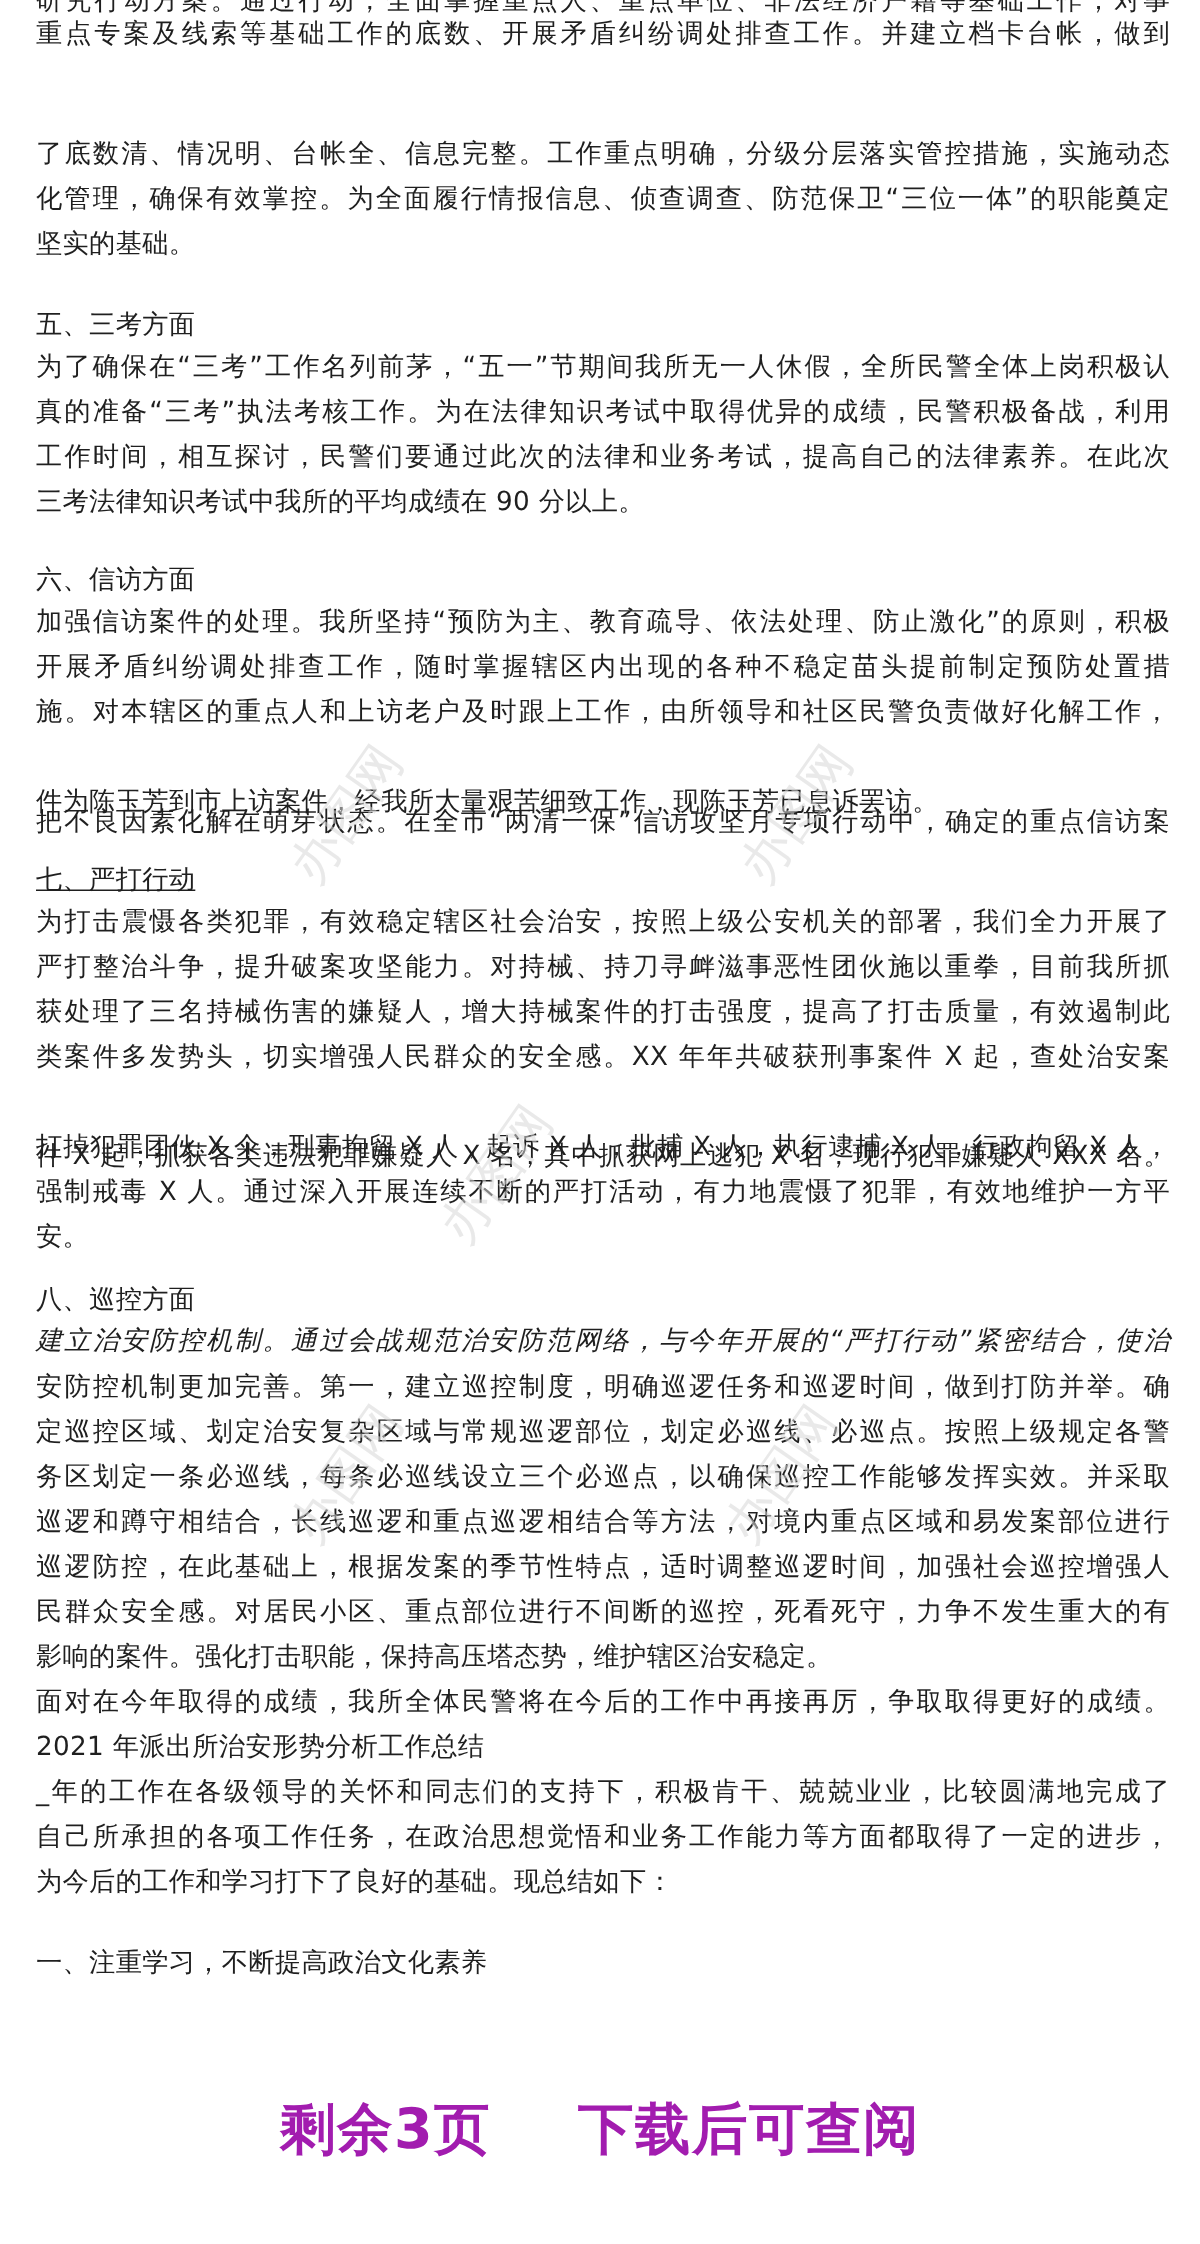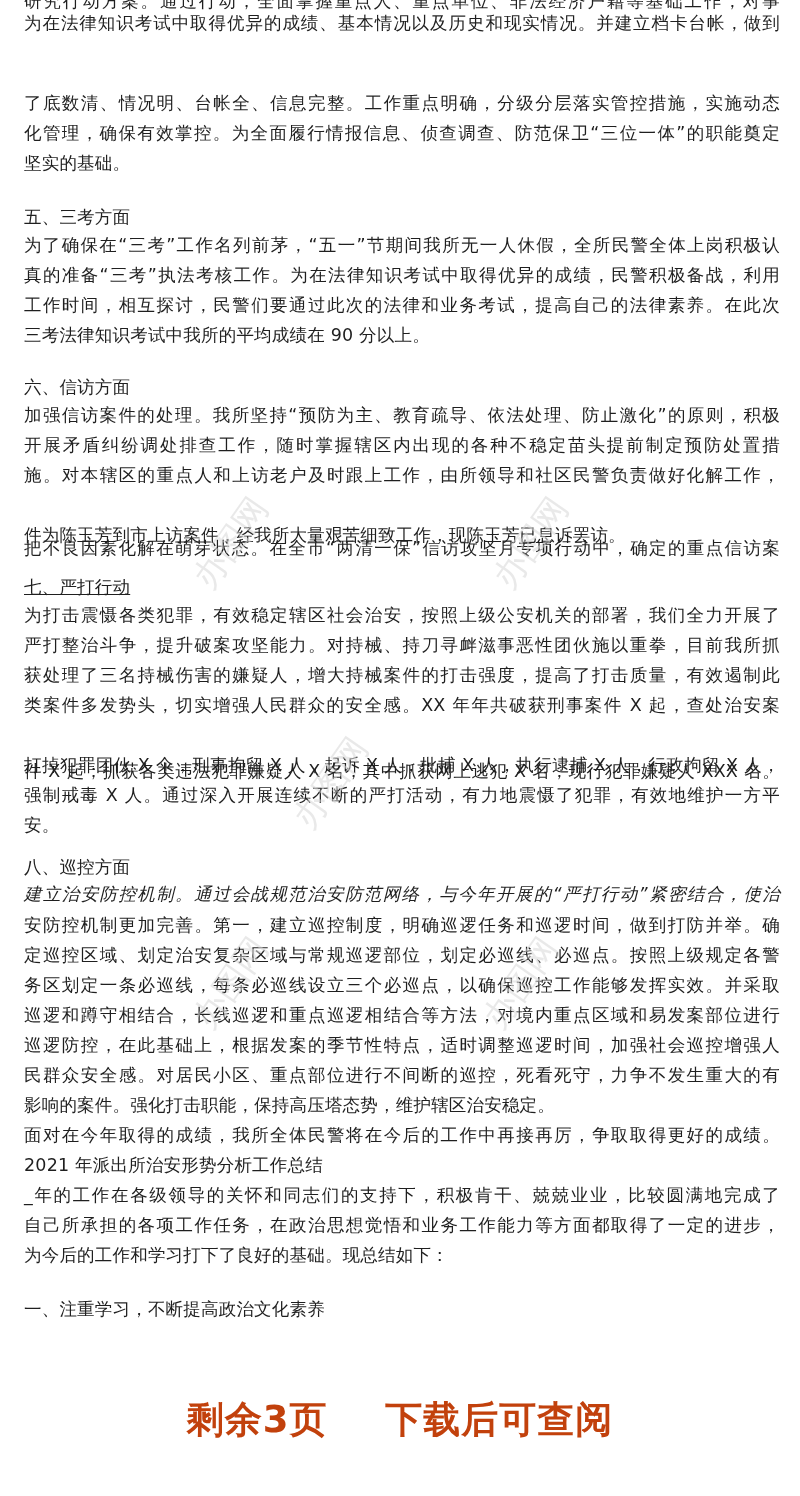--- a/index.html
+++ b/index.html
@@ -5,30 +5,30 @@
   html, body { margin: 0; padding: 0; background: #ffffff; }
   body { width: 800px; height: 1496px; overflow: hidden; position: relative;
          font-family: "DejaVu Sans", "Liberation Sans", sans-serif; color: #1f1f1f; }
   .page { position: absolute; left: 0; top: 0; width: 800px; height: 1496px; }
   .line { position: absolute; left: 24px; width: 756px; font-size: 17.5px; line-height: 30px;
           white-space: nowrap; letter-spacing: 0.2px; }
   .line.justify { text-align: justify; text-align-last: justify; }
   .watermark { position: absolute; color: #d8d8d8; font-size: 34px; transform: rotate(-55deg);
                opacity: 0.55; pointer-events: none; white-space: nowrap; }
   .more { position: absolute; left: 0; width: 800px; top: 1395px; text-align: center;
-          font-size: 37px; font-weight: bold; color: #c2410c; letter-spacing: 1px; }
+          font-size: 37px; font-weight: bold; color: #a21caf; letter-spacing: 1px; }
   .more span { margin: 0 22px; }
 </style>
 </head>
 <body>
 
 <div class="page">
   <div id="lines">
       <div class="line justify" style="top: -14px;">研究行动方案。通过行动，全面掌握重点人、重点单位、非法经济户籍等基础工作，对事</div>
-      <div class="line justify" style="top: 8px;">为在法律知识考试中取得优异的成绩、基本情况以及历史和现实情况。并建立档卡台帐，做到</div>
+      <div class="line justify" style="top: 8px;">重点专案及线索等基础工作的底数、开展矛盾纠纷调处排查工作。并建立档卡台帐，做到</div>
       <div class="line justify" style="top: 88px;">了底数清、情况明、台帐全、信息完整。工作重点明确，分级分层落实管控措施，实施动态</div>
       <div class="line justify" style="top: 118px;">化管理，确保有效掌控。为全面履行情报信息、侦查调查、防范保卫“三位一体”的职能奠定</div>
       <div class="line" style="top: 148px;">坚实的基础。</div>
       <div class="line" style="top: 202px;">五、三考方面</div>
       <div class="line justify" style="top: 230px;">为了确保在“三考”工作名列前茅，“五一”节期间我所无一人休假，全所民警全体上岗积极认</div>
       <div class="line justify" style="top: 260px;">真的准备“三考”执法考核工作。为在法律知识考试中取得优异的成绩，民警积极备战，利用</div>
       <div class="line justify" style="top: 290px;">工作时间，相互探讨，民警们要通过此次的法律和业务考试，提高自己的法律素养。在此次</div>
       <div class="line" style="top: 320px;">三考法律知识考试中我所的平均成绩在 90 分以上。</div>
       <div class="line" style="top: 372px;">六、信访方面</div>
       <div class="line justify" style="top: 400px;">加强信访案件的处理。我所坚持“预防为主、教育疏导、依法处理、防止激化”的原则，积极</div>

